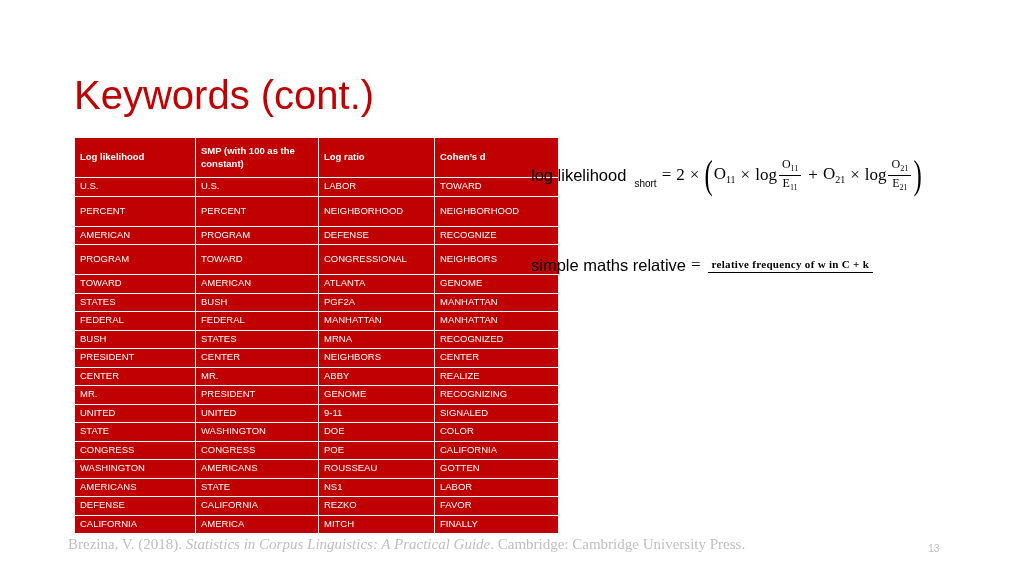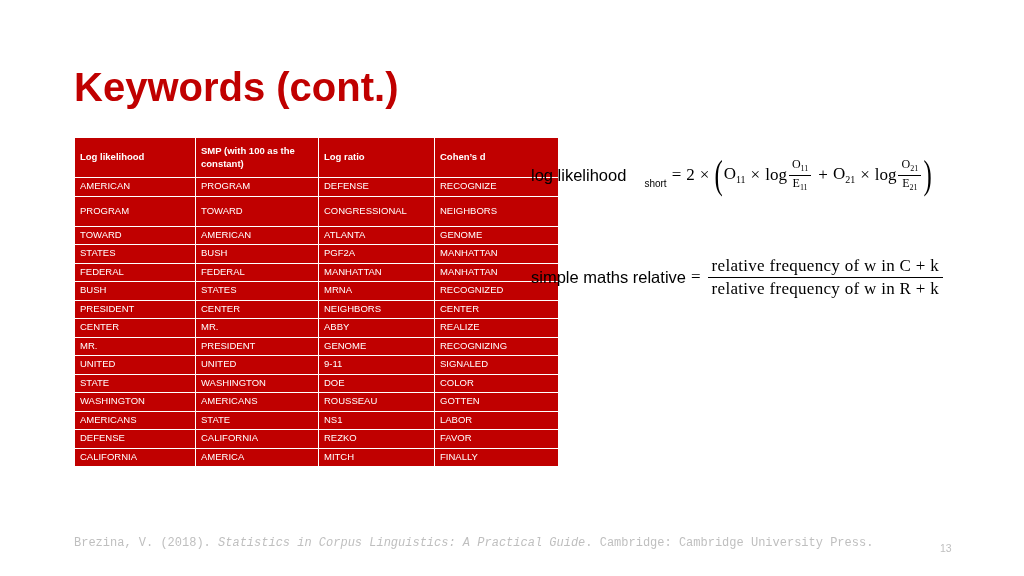--- a/index.html
+++ b/index.html
@@ -13,23 +13,23 @@
     position: relative;
     overflow: hidden;
     font-family: "Liberation Sans", sans-serif;
     -webkit-font-smoothing: antialiased;
   }
 
   
   .slide-title {
     position: absolute;
     left: 74px;
-    top: 64px;
+    top: 72px;
     font-size: 40px;
-    font-weight: 700;
+    font-weight: 400;
     color: #c00000;
     letter-spacing: 0px;
     white-space: nowrap;
     line-height: 1.15;
   }
 
   
   .kw-table {
     position: absolute;
     left: 74px;
@@ -96,21 +96,21 @@
   .f-label {
     font-family: "Liberation Sans", sans-serif;
     font-size: 16.5px;
     color: #000;
   }
   .f-sub-label {
     font-family: "Liberation Sans", sans-serif;
     font-size: 10px;
     align-self: flex-end;
     padding-bottom: 3px;
-    margin-left: 18px;
+    margin-left: 8px;
   }
   .f-op {
     font-family: "Liberation Serif", serif;
     font-size: 17px;
     margin: 0 5px;
   }
   .f-term {
     font-family: "Liberation Serif", serif;
     font-size: 17px;
   }
@@ -142,65 +142,77 @@
   }
   .frac .den {
     font-size: 12px;
     padding: 1px 3px 0 3px;
     line-height: 1.15;
   }
   .frac sub { font-size: 8px; }
 
   .frac-wide .num,
   .frac-wide .den {
-    font-size: 17px;
+    font-size: 11px;
     padding: 1px 4px;
     white-space: nowrap;
     letter-spacing: 0.3px;
+    font-weight: bold;
   }
   .frac-wide .num { border-bottom: 1.3px solid #000; }
 
   
   .citation {
     position: absolute;
-    left: 74px;
+    left: 68px;
     top: 536px;
-    font-size: 12px;
+    font-size: 15px;
     color: #bfbfbf;
-    font-family: Liberation Mono, monospace;
+    font-family: Liberation Serif, serif;
     white-space: nowrap;
   }
   .citation i { font-style: italic; }
 
   .page-number {
     position: absolute;
     left: 928px;
     top: 542px;
     font-size: 10.5px;
     color: #bfbfbf;
     font-family: "Liberation Sans", sans-serif;
-    margin-left: 12px;
   }
 </style>
 </head>
 <body>
 
 <div class="slide-title">Keywords (cont.)</div>
 
 <table class="kw-table">
   <thead>
     <tr>
       <th class="col-a">Log likelihood</th>
       <th class="col-b">SMP (with 100 as the constant)</th>
       <th class="col-c">Log ratio</th>
       <th class="col-d">Cohen’s d</th>
     </tr>
   </thead>
   <tbody id="table-body">
       <tr>
+        <td class="col-a">U.S.</td>
+        <td class="col-b">U.S.</td>
+        <td class="col-c">LABOR</td>
+        <td class="col-d">TOWARD</td>
+      </tr>
+      <tr class="tall-row">
+        <td class="col-a">PERCENT</td>
+        <td class="col-b">PERCENT</td>
+        <td class="col-c">NEIGHBORHOOD</td>
+        <td class="col-d">NEIGHBORHOOD</td>
+      </tr>
+      <tr>
         <td class="col-a">AMERICAN</td>
         <td class="col-b">PROGRAM</td>
         <td class="col-c">DEFENSE</td>
         <td class="col-d">RECOGNIZE</td>
       </tr>
       <tr class="tall-row">
         <td class="col-a">PROGRAM</td>
         <td class="col-b">TOWARD</td>
         <td class="col-c">CONGRESSIONAL</td>
         <td class="col-d">NEIGHBORS</td>
@@ -251,20 +263,26 @@
         <td class="col-a">UNITED</td>
         <td class="col-b">UNITED</td>
         <td class="col-c">9-11</td>
         <td class="col-d">SIGNALED</td>
       </tr>
       <tr>
         <td class="col-a">STATE</td>
         <td class="col-b">WASHINGTON</td>
         <td class="col-c">DOE</td>
         <td class="col-d">COLOR</td>
+      </tr>
+      <tr>
+        <td class="col-a">CONGRESS</td>
+        <td class="col-b">CONGRESS</td>
+        <td class="col-c">POE</td>
+        <td class="col-d">CALIFORNIA</td>
       </tr>
       <tr>
         <td class="col-a">WASHINGTON</td>
         <td class="col-b">AMERICANS</td>
         <td class="col-c">ROUSSEAU</td>
         <td class="col-d">GOTTEN</td>
       </tr>
       <tr>
         <td class="col-a">AMERICANS</td>
         <td class="col-b">STATE</td>
@@ -312,20 +330,19 @@
     <span class="paren">)</span>
   </div>
 </div>
 
 <div class="formula-block" id="formula-2">
   <div class="f-row">
     <span class="f-label">simple maths relative</span>
     <span class="f-op">=</span>
     <span class="frac frac-wide">
       <span class="num">relative   frequency   of w in C + k</span>
-      <span class="den">relative   frequency   of w in R + k</span>
     </span>
   </div>
 </div>
 
 <div class="citation"><span>Brezina, V. (2018). </span><i>Statistics in Corpus Linguistics: A Practical Guide</i><span>. Cambridge: Cambridge University Press.</span></div>
 
 <div class="page-number">13</div>
 
 </body></html>

